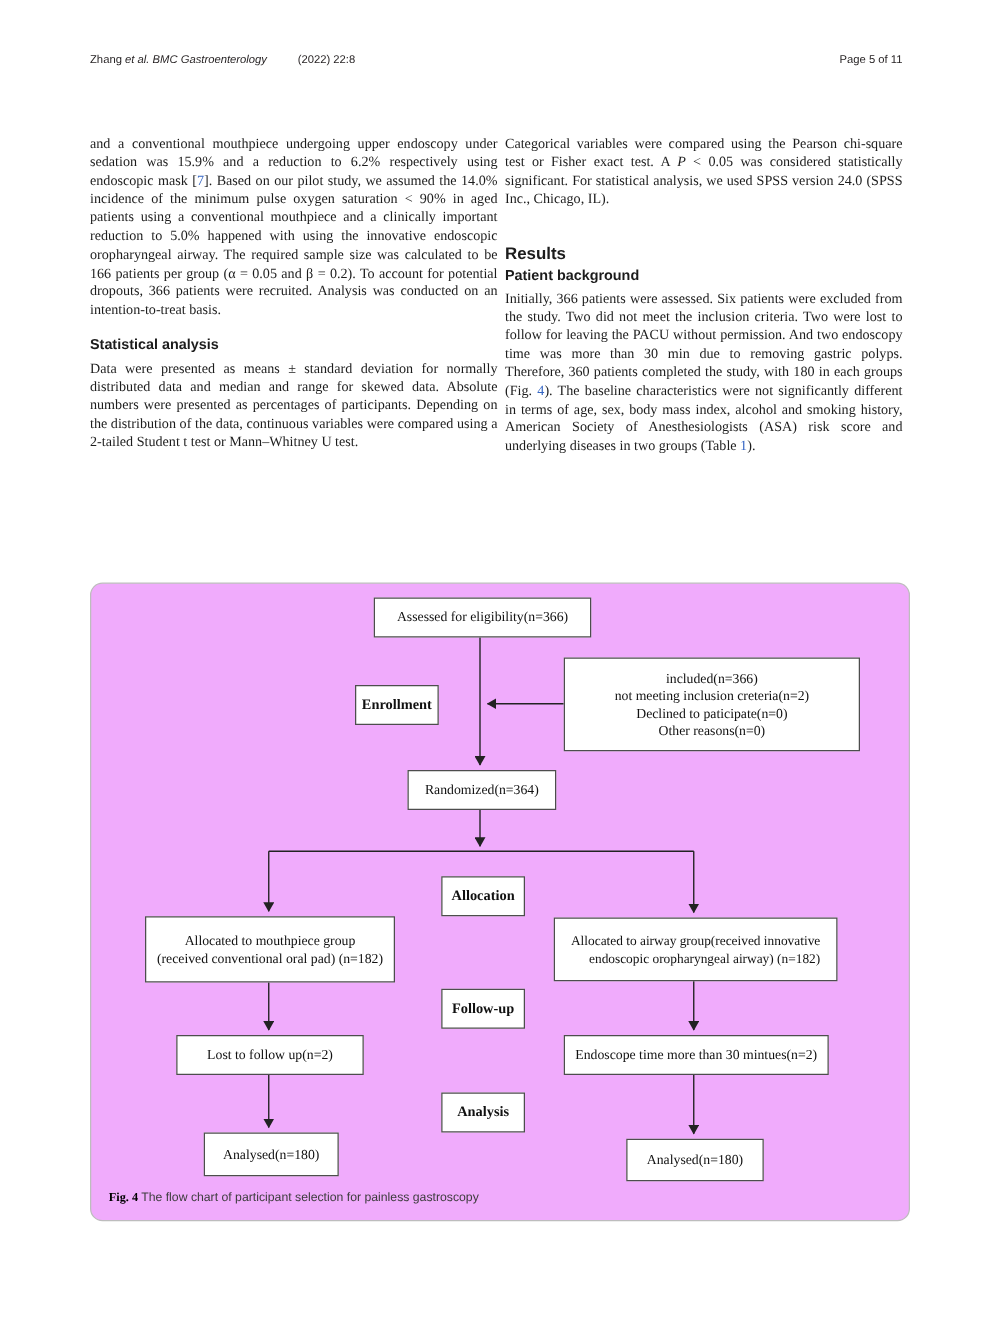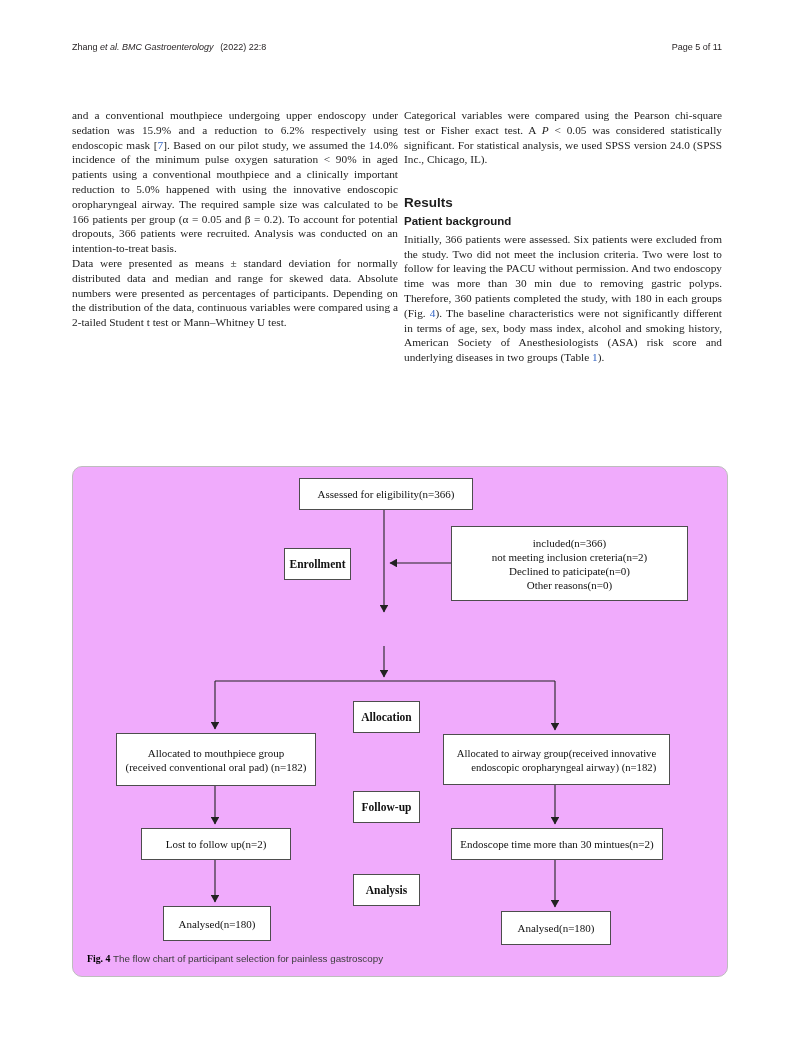--- a/index.html
+++ b/index.html
@@ -2,21 +2,21 @@
 <html><head>
 <meta charset="utf-8">
 <style>
   html,body{margin:0;padding:0;background:#ffffff;}
   .page{position:relative;width:794px;height:1055px;background:#fff;overflow:hidden;
         font-family:"Liberation Serif",serif;color:#1c1c1c;}
   
   .hdr{position:absolute;top:42px;left:72px;right:72px;display:flex;justify-content:space-between;
        font-family:"Liberation Sans",sans-serif;font-size:9px;color:#231f20;}
   .hdr .ital{font-style:italic;}
-  .hdr .issue{margin-left:4px;}
+  .hdr .issue{margin-left:22px;}
   
   .col{position:absolute;top:108px;font-size:11.3px;line-height:14.8px;text-align:justify;}
   .col-left{left:72px;width:326px;}
   .col-right{left:404px;width:318px;}
   .para{margin:0 0 0 0;}
   .sec-head{font-family:"Liberation Sans",sans-serif;font-weight:bold;font-size:11.5px;
             margin:13px 0 4px 0;text-align:left;}
   .results-head{font-family:"Liberation Sans",sans-serif;font-weight:bold;font-size:13.5px;
             margin:29px 0 3px 0;text-align:left;}
   .sub-head{font-family:"Liberation Sans",sans-serif;font-weight:bold;font-size:11.5px;
@@ -45,20 +45,21 @@
     <div>
       <span>Zhang</span>
       <span class="ital">et al. BMC Gastroenterology</span>
       <span class="issue">(2022) 22:8</span>
     </div>
     <div>Page 5 of 11</div>
   </div>
 
   <div class="col col-left">
     <p class="para"><span>and a conventional mouthpiece undergoing upper endoscopy under sedation was 15.9% and a reduction to 6.2% respectively using endoscopic mask [</span><span class="seg-link">7</span><span>]. Based on our pilot study, we assumed the 14.0% incidence of the minimum pulse oxygen saturation &lt; 90% in aged patients using a conventional mouthpiece and a clinically important reduction to 5.0% happened with using the innovative endoscopic oropharyngeal airway. The required sample size was calculated to be 166 patients per group (α = 0.05 and β = 0.2). To account for potential dropouts, 366 patients were recruited. Analysis was conducted on an intention-to-treat basis.</span></p>
+    <div class="sec-head">Statistical analysis</div>
     <p class="para"><span>Data were presented as means ± standard deviation for normally distributed data and median and range for skewed data. Absolute numbers were presented as percentages of participants. Depending on the distribution of the data, continuous variables were compared using a 2-tailed Student t test or Mann–Whitney U test.</span></p>
   </div>
 
   <div class="col col-right">
     <p class="para"><span>Categorical variables were compared using the Pearson chi-square test or Fisher exact test. A </span><span class="seg-italic">P</span><span> &lt; 0.05 was considered statistically significant. For statistical analysis, we used SPSS version 24.0 (SPSS Inc., Chicago, IL).</span></p>
     <div class="results-head">Results</div>
     <div class="sub-head">Patient background</div>
     <p class="para"><span>Initially, 366 patients were assessed. Six patients were excluded from the study. Two did not meet the inclusion criteria. Two were lost to follow for leaving the PACU without permission. And two endoscopy time was more than 30 min due to removing gastric polyps. Therefore, 360 patients completed the study, with 180 in each groups (Fig. </span><span class="seg-link">4</span><span>). The baseline characteristics were not significantly different in terms of age, sex, body mass index, alcohol and smoking history, American Society of Anesthesiologists (ASA) risk score and underlying diseases in two groups (Table </span><span class="seg-link">1</span><span>).</span></p>
   </div>
 
@@ -82,20 +83,21 @@
         <line x1="482" y1="391" x2="482" y2="440" marker-end="url(#arr)"></line>
       </g>
     </svg>
 
     <div class="fbox" style="left:226px;top:11px;width:172px;height:30px;">Assessed for eligibility(n=366)</div>
     <div class="fbox bold" style="left:211px;top:81px;width:65px;height:30px;">Enrollment</div>
     <div class="fbox" style="left:378px;top:59px;width:235px;height:73px;">included(n=366)
 not meeting inclusion creteria(n=2)
 Declined to paticipate(n=0)
 Other reasons(n=0)</div>
+    <div class="fbox" style="left:253px;top:149px;width:117px;height:30px;">Randomized(n=364)</div>
     <div class="fbox bold" style="left:280px;top:234px;width:65px;height:30px;">Allocation</div>
     <div class="fbox" style="left:43px;top:266px;width:198px;height:51px;">Allocated to mouthpiece group
 (received conventional oral pad) (n=182)</div>
     <div class="fbox" style="left:370px;top:267px;width:225px;height:49px;font-size:10.7px;text-align:right;">Allocated to airway group(received innovative
 endoscopic oropharyngeal airway) (n=182)</div>
     <div class="fbox bold" style="left:280px;top:324px;width:65px;height:30px;">Follow-up</div>
     <div class="fbox" style="left:68px;top:361px;width:148px;height:30px;">Lost to follow up(n=2)</div>
     <div class="fbox" style="left:378px;top:361px;width:210px;height:30px;font-size:11px;">Endoscope time more than 30 mintues(n=2)</div>
     <div class="fbox bold" style="left:280px;top:407px;width:65px;height:30px;">Analysis</div>
     <div class="fbox" style="left:90px;top:439px;width:106px;height:33px;">Analysed(n=180)</div>

